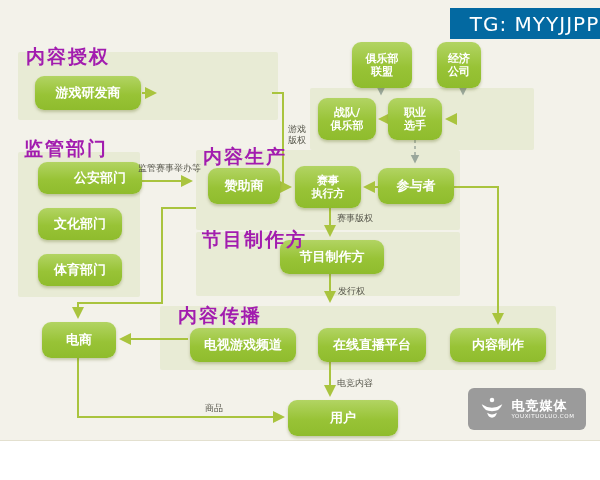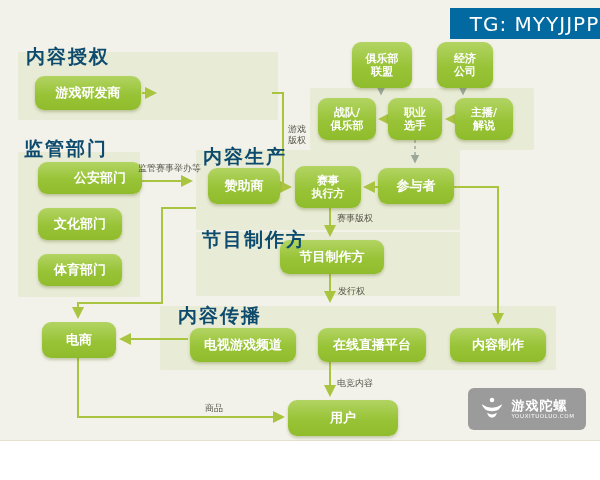--- a/index.html
+++ b/index.html
@@ -2,21 +2,21 @@
 <html><head>
 <meta charset="utf-8">
 <style>
   html,body{margin:0;padding:0;background:#fff;}
   .stage{
     position:relative;width:600px;height:480px;overflow:hidden;
     font-family:"DejaVu Sans",sans-serif;background:#f3f2ea;
   }
   .footer-strip{position:absolute;left:0;top:440px;width:600px;height:40px;background:#ffffff;border-top:1px solid #e3e0cf;}
   .panel{position:absolute;background:#e8ebd5;border-radius:2px;z-index:1;}
-  .sec-title{position:absolute;z-index:4;font-size:19px;font-weight:bold;color:#0c4a6e;letter-spacing:2px;}
+  .sec-title{position:absolute;z-index:4;font-size:19px;font-weight:bold;color:#a21caf;letter-spacing:2px;}
   svg.wires{position:absolute;left:0;top:0;z-index:2;}
   .node{
     position:absolute;z-index:3;display:flex;align-items:center;justify-content:center;
     background:linear-gradient(180deg,#b2d463 0%,#98c336 55%,#8fbc2d 100%);
     border-radius:9px;color:#ffffff;font-weight:bold;font-size:13px;
     text-align:center;white-space:pre-line;line-height:1.2;
     box-shadow:0 2px 3px rgba(110,120,50,.35);
   }
   .node.small{font-size:11px;}
   .edge-label{position:absolute;z-index:4;font-size:9px;color:#55554a;white-space:pre-line;line-height:1.25;}
@@ -80,29 +80,27 @@
   <div class="sec-title" style="left:26px;top:44px;">内容授权</div>
   <div class="sec-title" style="left:24px;top:136px;">监管部门</div>
   <div class="sec-title" style="left:203px;top:144px;">内容生产</div>
   <div class="sec-title" style="left:202px;top:227px;">节目制作方</div>
   <div class="sec-title" style="left:178px;top:303px;">内容传播</div>
 
   <div class="node" style="left:35px;top:76px;width:106px;height:34px;">游戏研发商</div>
 
   <div class="node small" style="left:352px;top:42px;width:60px;height:46px;">俱乐部
 联盟</div>
-  <div class="node small" style="left:437px;top:42px;width:56px;height:46px;">经济
+  <div class="node small" style="left:437px;top:42px;width:44px;height:46px;">经济
 公司</div>
 
   <div class="node small" style="left:318px;top:98px;width:58px;height:42px;">战队/
 俱乐部</div>
   <div class="node small" style="left:388px;top:98px;width:54px;height:42px;">职业
 选手</div>
-  <div class="node small" style="left:455px;top:98px;width:58px;height:42px;">主播/
-解说</div>
 
   <div class="node" style="left:38px;top:162px;width:84px;height:32px;padding-left:20px;">公安部门</div>
   <div class="node" style="left:38px;top:208px;width:84px;height:32px;">文化部门</div>
   <div class="node" style="left:38px;top:254px;width:84px;height:32px;">体育部门</div>
 
   <div class="node" style="left:208px;top:168px;width:72px;height:36px;">赞助商</div>
   <div class="node small" style="left:295px;top:166px;width:66px;height:42px;">赛事
 执行方</div>
   <div class="node" style="left:378px;top:168px;width:76px;height:36px;">参与者</div>
 
@@ -129,21 +127,21 @@
 
   <div class="logo">
     <span style="display:flex;">
       <svg width="26" height="26" viewBox="0 0 24 24">
         <circle cx="12" cy="3.6" r="2.1" fill="#fff"></circle>
         <path d="M2.5 7.5 q9.5 6.5 19 0 q-2.2 6.5 -9.5 6.5 q-7.3 0 -9.5 -6.5 z" fill="#fff"></path>
         <path d="M7.5 15.5 q4.5 3.2 9 0 q-1.2 4.5 -4.5 4.5 q-3.3 0 -4.5 -4.5 z" fill="#fff"></path>
       </svg>
     </span>
     <span class="txt">
-      <span class="name">游戏陀螺</span>
+      <span class="name">电竞媒体</span>
       <span class="dom">YOUXITUOLUO.COM</span>
     </span>
   </div>
 
   <div class="footer-strip">
     
   </div>
 
 </div>
 

